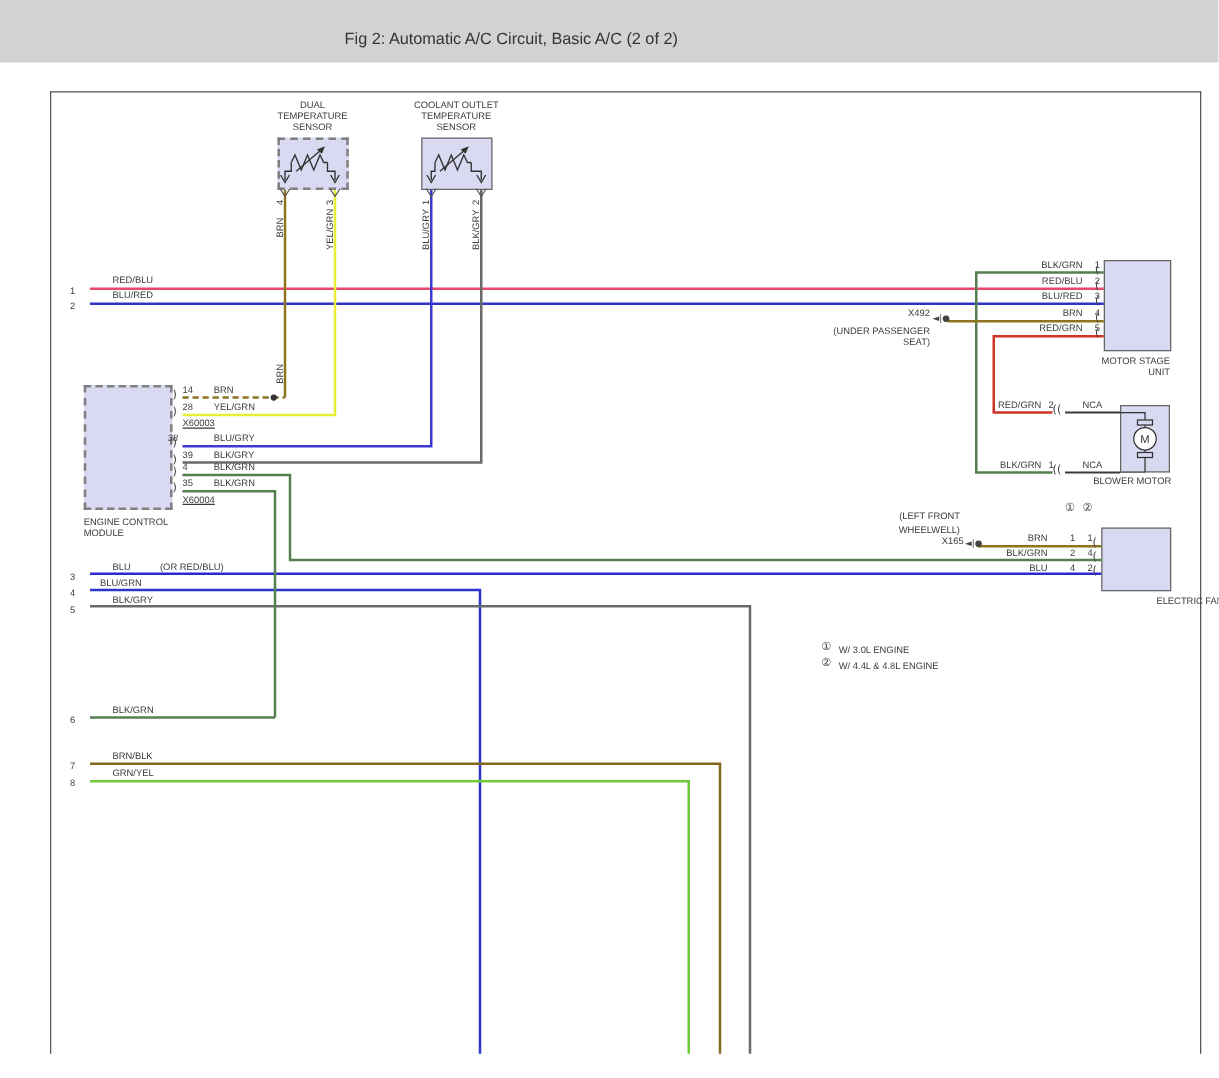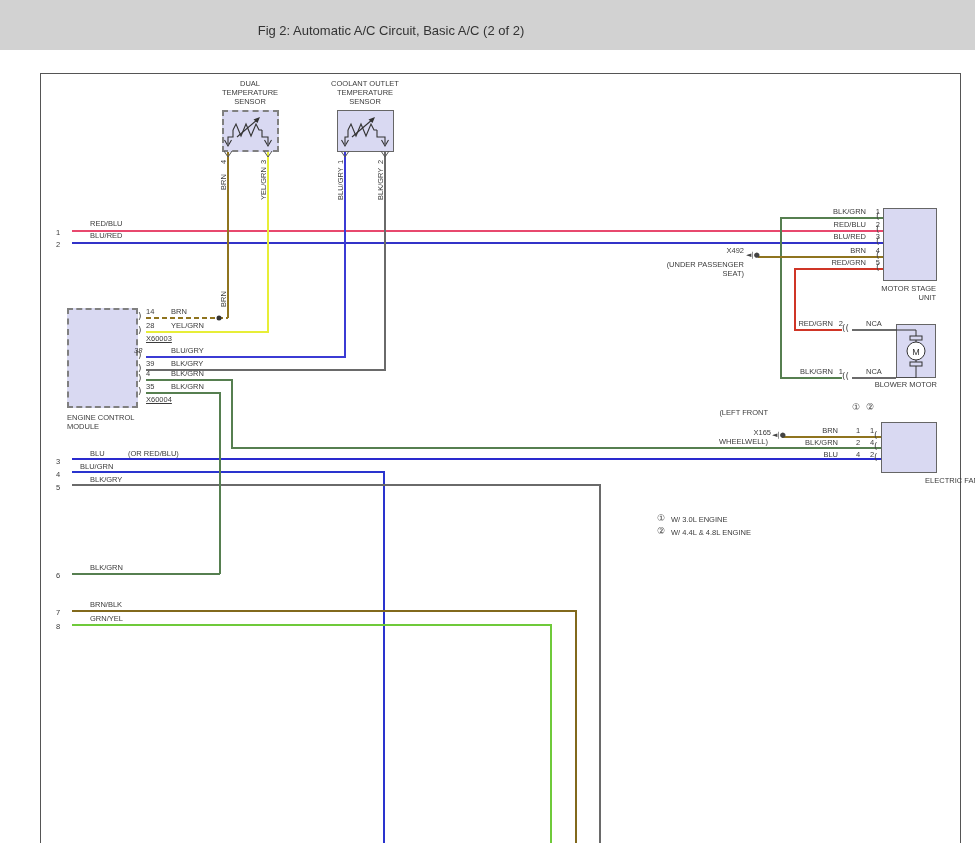--- a/index.html
+++ b/index.html
@@ -1,19 +1,19 @@
 <!DOCTYPE html>
 <html><head>
 <meta charset="utf-8">
 <style>
   html,body{margin:0;padding:0;background:#fff;}
   body{font-family:"Liberation Sans",sans-serif;}
   #screen{position:relative;width:975px;height:862px;overflow:hidden;background:#fff;}
   .hdr{position:absolute;left:0;top:0;width:975px;height:50px;background:#d2d2d2;}
-  .title{position:absolute;left:373px;top:23px;transform:translateX(-50%);font-size:13px;color:#333;white-space:nowrap;padding-left:36px;}
+  .title{position:absolute;left:391px;top:23px;transform:translateX(-50%);font-size:13px;color:#333;white-space:nowrap;padding-left:36px;}
   .canvas{position:absolute;left:40px;top:73px;width:921px;height:770px;border:1px solid #555;border-bottom:none;box-sizing:border-box;}
   .layer{position:absolute;left:0;top:0;}
   .box{position:absolute;background:#d9d9f2;border:1px solid #666;box-sizing:border-box;}
   .box.dashed{border:2px dashed #808080;}
   .lbl{position:absolute;font-size:7.5px;line-height:8px;color:#3b3b3b;white-space:nowrap;}
   .r{transform:translateX(-100%);}
   .c{transform:translateX(-50%);}
   .v{transform-origin:0 0;transform:rotate(-90deg);}
   .u{text-decoration:underline;}
   .sym{position:absolute;font-size:9px;line-height:9px;color:#444;white-space:nowrap;
@@ -164,21 +164,21 @@
       <span class="lbl r" style="left: 936px; top: 285px;">MOTOR STAGE</span>
       <span class="lbl r" style="left: 936px; top: 294px;">UNIT</span>
       <span class="lbl r" style="left: 833px; top: 320px;">RED/GRN</span>
       <span class="lbl r" style="left: 843px; top: 320px;">2</span>
       <span class="lbl" style="left: 866px; top: 320px;">NCA</span>
       <span class="lbl r" style="left: 833px; top: 368px;">BLK/GRN</span>
       <span class="lbl r" style="left: 843px; top: 368px;">1</span>
       <span class="lbl" style="left: 866px; top: 368px;">NCA</span>
       <span class="lbl r" style="left: 937px; top: 381px;">BLOWER MOTOR</span>
       <span class="lbl r" style="left: 768px; top: 409px;">(LEFT FRONT</span>
-      <span class="lbl r" style="left: 768px; top: 438px;">WHEELWELL)</span>
+      <span class="lbl r" style="left: 768px; top: 420px;">WHEELWELL)</span>
       <span class="lbl r" style="left: 771px; top: 429px;">X165</span>
       <span class="lbl r" style="left: 838px; top: 427px;">BRN</span>
       <span class="lbl" style="left: 856px; top: 427px;">1</span>
       <span class="lbl" style="left: 870px; top: 427px;">1</span>
       <span class="lbl r" style="left: 838px; top: 439px;">BLK/GRN</span>
       <span class="lbl" style="left: 856px; top: 439px;">2</span>
       <span class="lbl" style="left: 870px; top: 439px;">4</span>
       <span class="lbl r" style="left: 838px; top: 451px;">BLU</span>
       <span class="lbl" style="left: 856px; top: 451px;">4</span>
       <span class="lbl" style="left: 870px; top: 451px;">2</span>

